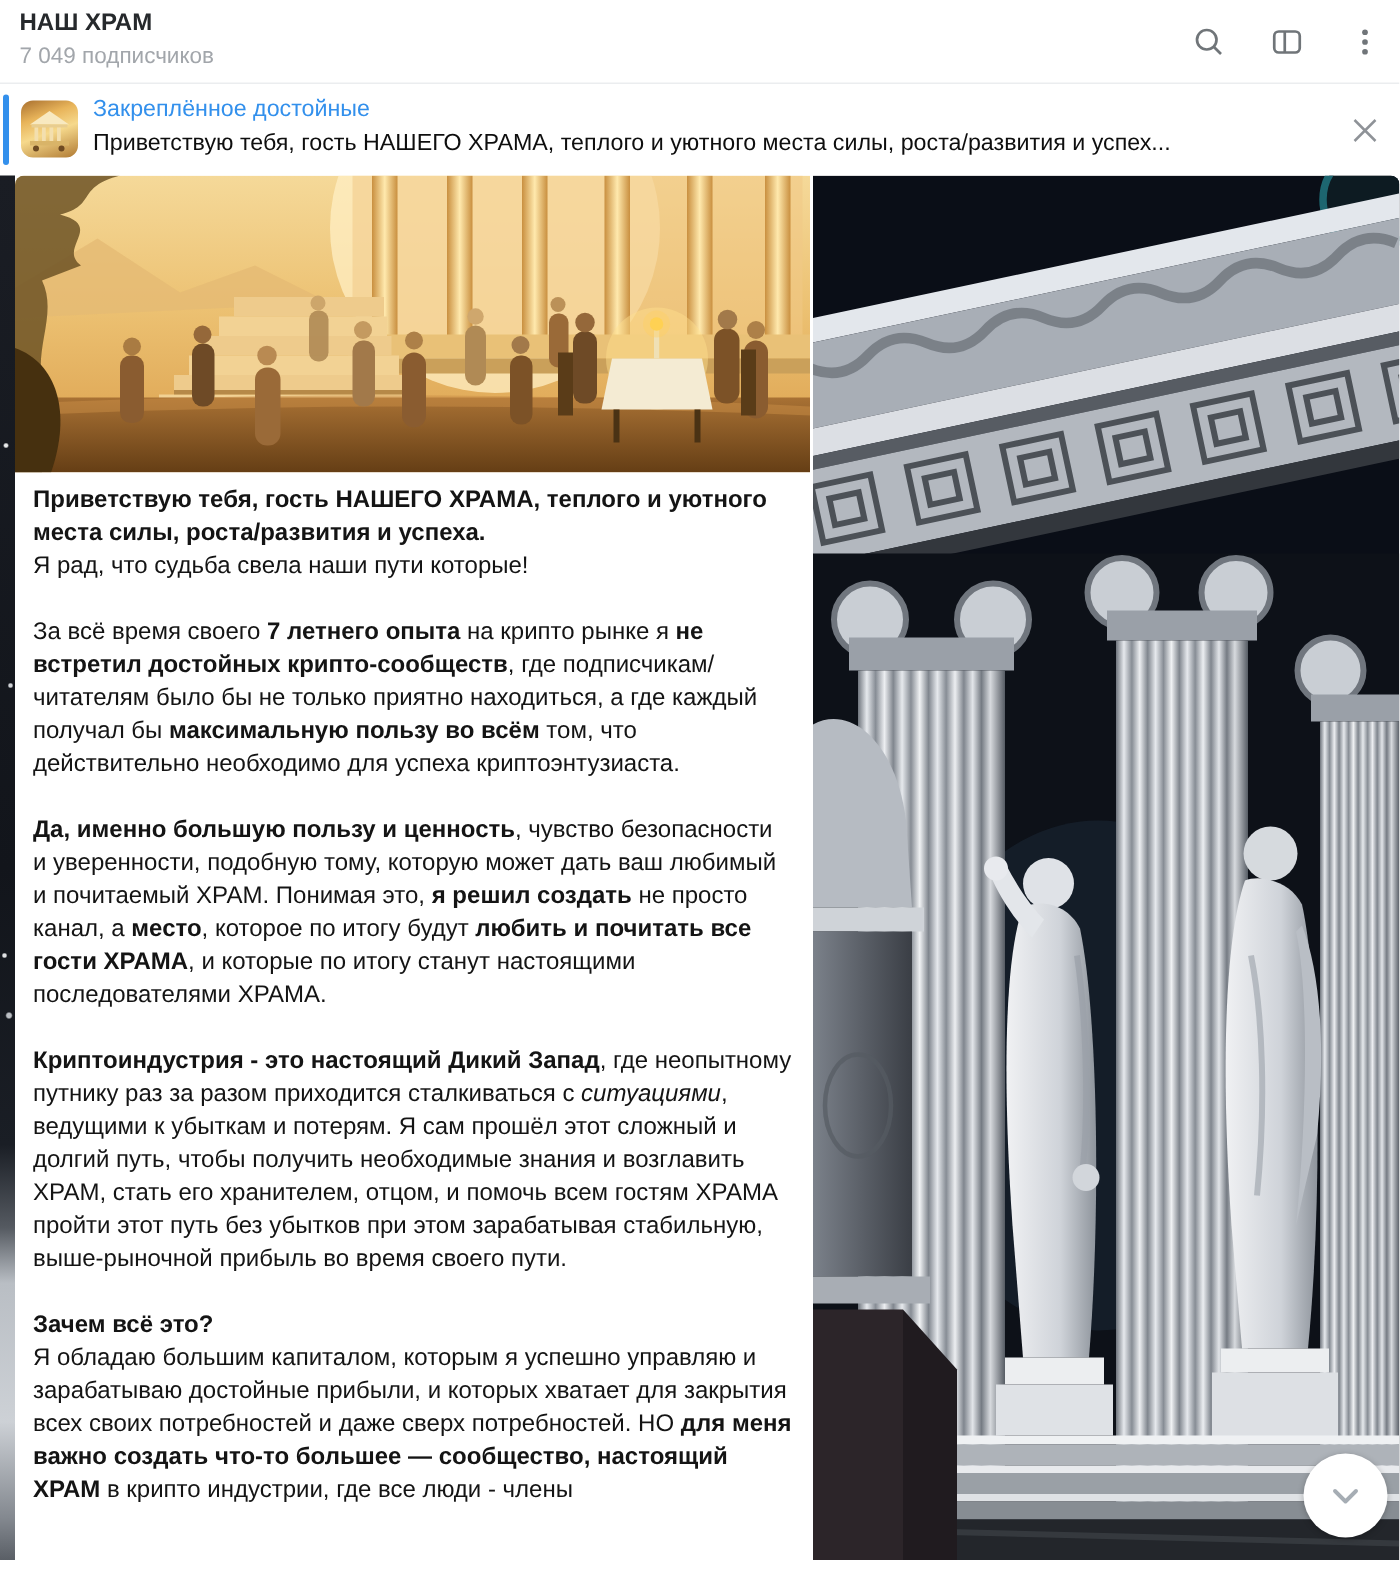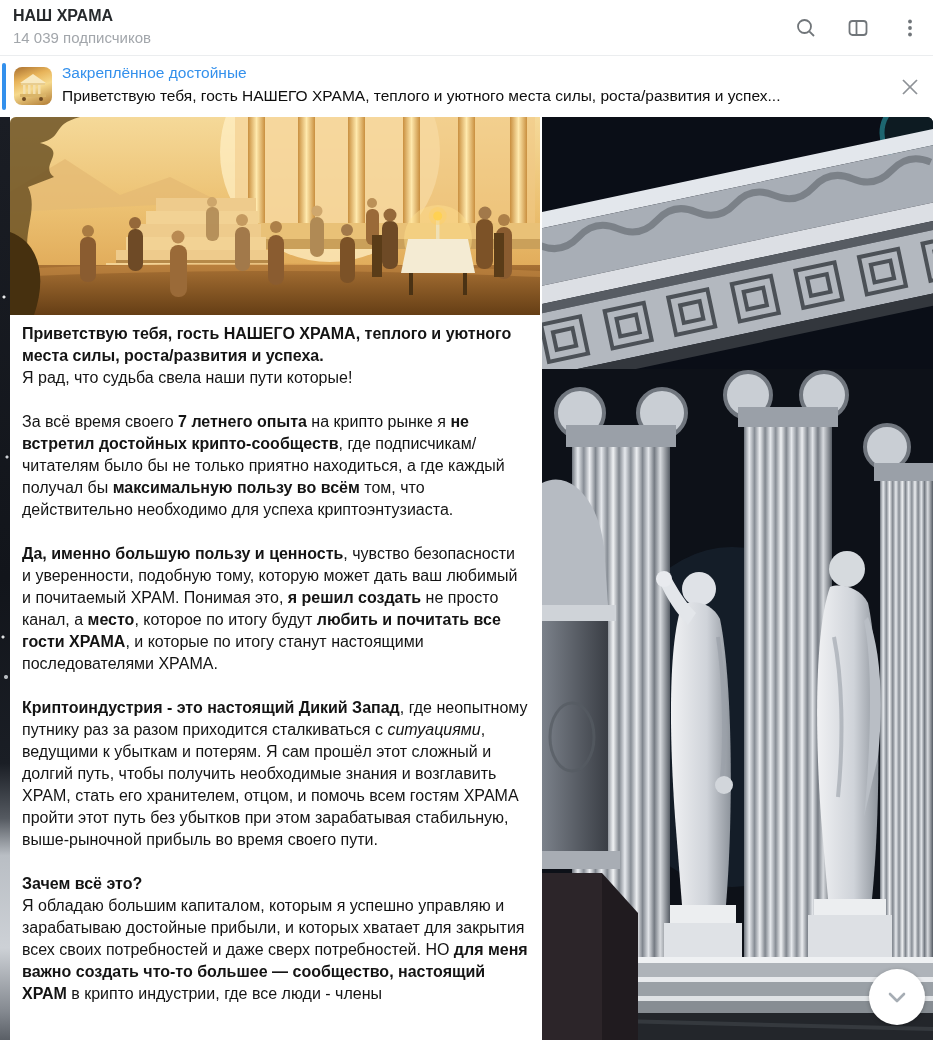--- a/index.html
+++ b/index.html
@@ -54,22 +54,22 @@
        cursor:pointer;z-index:6;}
 
   svg{display:block;}
 </style>
 </head>
 <body>
 
 <div class="screen">
 
   <div class="header">
-    <div class="hdr-title">НАШ ХРАМА</div>
-    <div class="hdr-sub">14 039 подписчиков</div>
+    <div class="hdr-title">НАШ ХРАМ</div>
+    <div class="hdr-sub">7 049 подписчиков</div>
     <div class="hdr-icons">
       <div class="icon-btn">
         <svg width="24" height="24" viewBox="0 0 24 24" fill="none" stroke="#707579" stroke-width="1.8">
           <circle cx="10.5" cy="10.5" r="6.5"></circle>
             <line x1="15.3" y1="15.3" x2="20" y2="20"></line>
         </svg>
       </div>
       <div class="icon-btn">
         <svg width="24" height="24" viewBox="0 0 24 24" fill="none" stroke="#707579" stroke-width="1.8">
           <rect x="3.5" y="5" width="17" height="14" rx="3"></rect>

